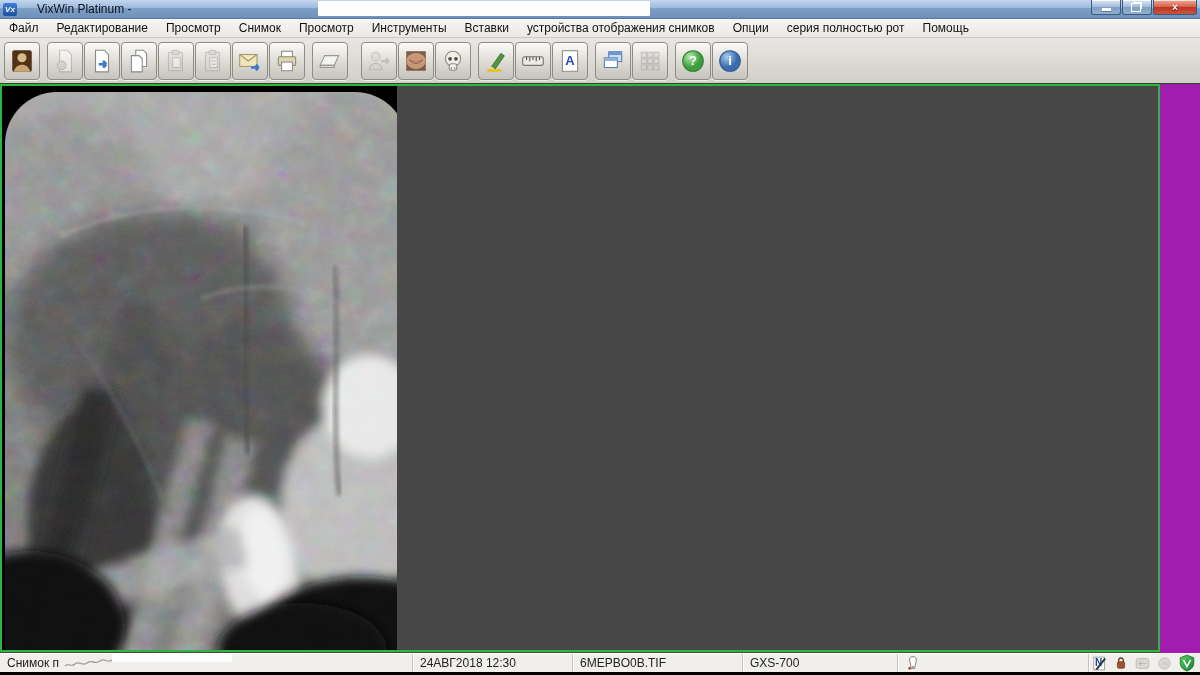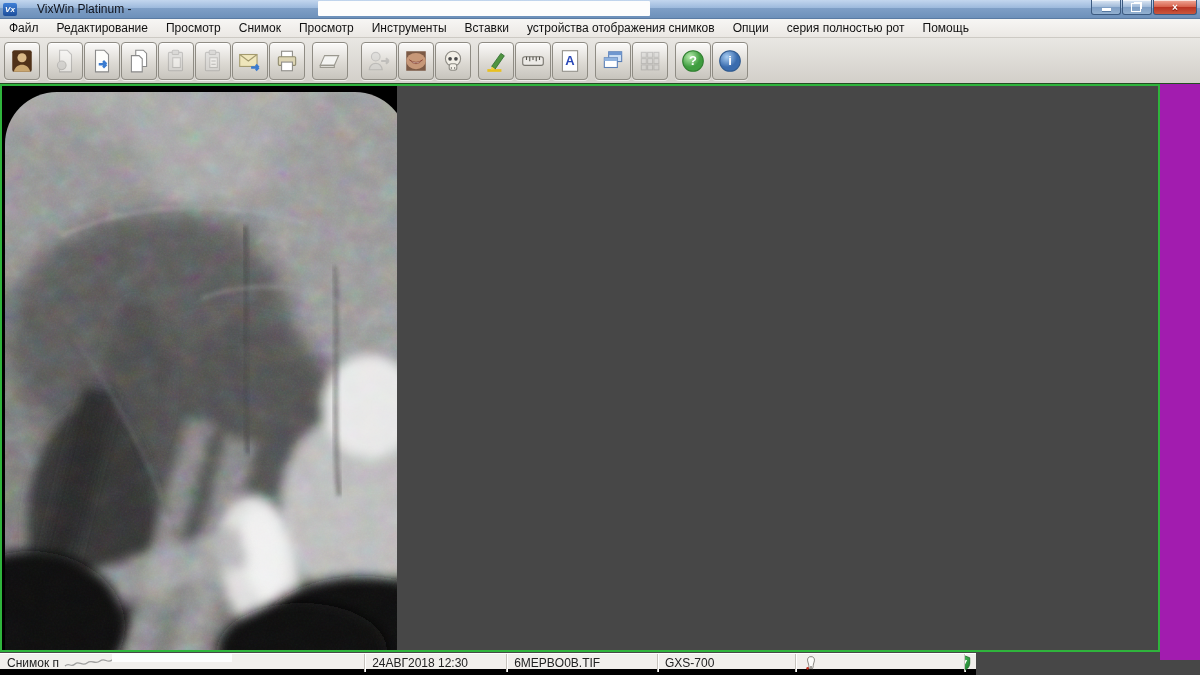--- a/index.html
+++ b/index.html
@@ -46,22 +46,22 @@
   
   .rtools{position:absolute;left:1160px;top:0;width:40px;height:576px;background:#a21caf;padding-left:44px;}
   .rtb{position:relative;width:36px;height:36px;margin:2px 0 0 2px;border:1px solid #8f8c84;border-radius:5px;
     background:linear-gradient(#f5f4f2,#d6d3cd 55%,#bcb9b2);box-shadow:inset 0 1px 0 #fff;
     display:flex;align-items:center;justify-content:center;}
   .rtb.dis svg{filter:grayscale(1) opacity(.45);}
   .rtb.act{background:#fdfdfb;box-shadow:inset 0 0 0 1px #cfe8cf;}
   .rtb .ov{position:absolute;font-weight:bold;pointer-events:none;}
 
   
-  .statusbar{position:absolute;left:0;top:653px;width:976px;height:22px;background:#f1efec;
-    border-top:1px solid #fff;border-bottom:6px solid #000000;box-sizing:border-box;
+  .statusbar{position:absolute;left:0;top:653px;width:1200px;height:22px;background:#f1efec;
+    border-top:1px solid #fff;border-bottom:3px solid #000000;box-sizing:border-box;
     display:flex;align-items:flex-start;font-size:12px;color:#222;}
   .sb-seg{position:relative;height:18px;display:flex;align-items:center;padding-left:7px;box-sizing:border-box;
     border-left:1px solid #c6c3bd;box-shadow:inset 1px 0 0 #fff;white-space:nowrap;overflow:hidden;}
   .sb-seg.first{border-left:none;box-shadow:none;}
   .s1{width:412px;} .s2{width:160px;} .s3{width:170px;} .s4{width:155px;} .s5{width:191px;} .s6{flex:1;justify-content:flex-end;padding-right:4px;}
   .scribble{margin-left:4px;filter:blur(.5px);opacity:.8;}
   .redact-box{position:absolute;left:112px;top:0;width:120px;height:8px;background:#fdfdfd;}
   .sicon{margin-left:5px;display:flex;align-items:center;}
 </style>
 </head>

